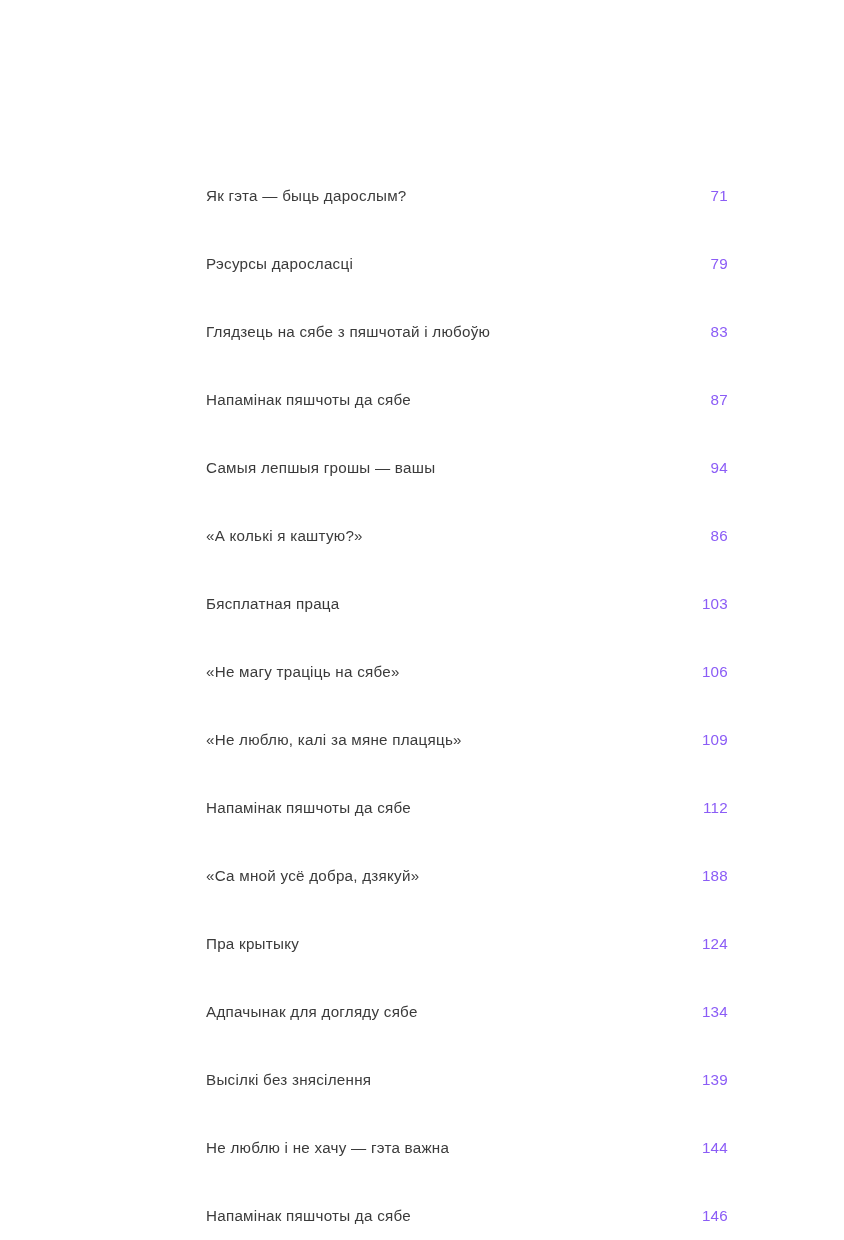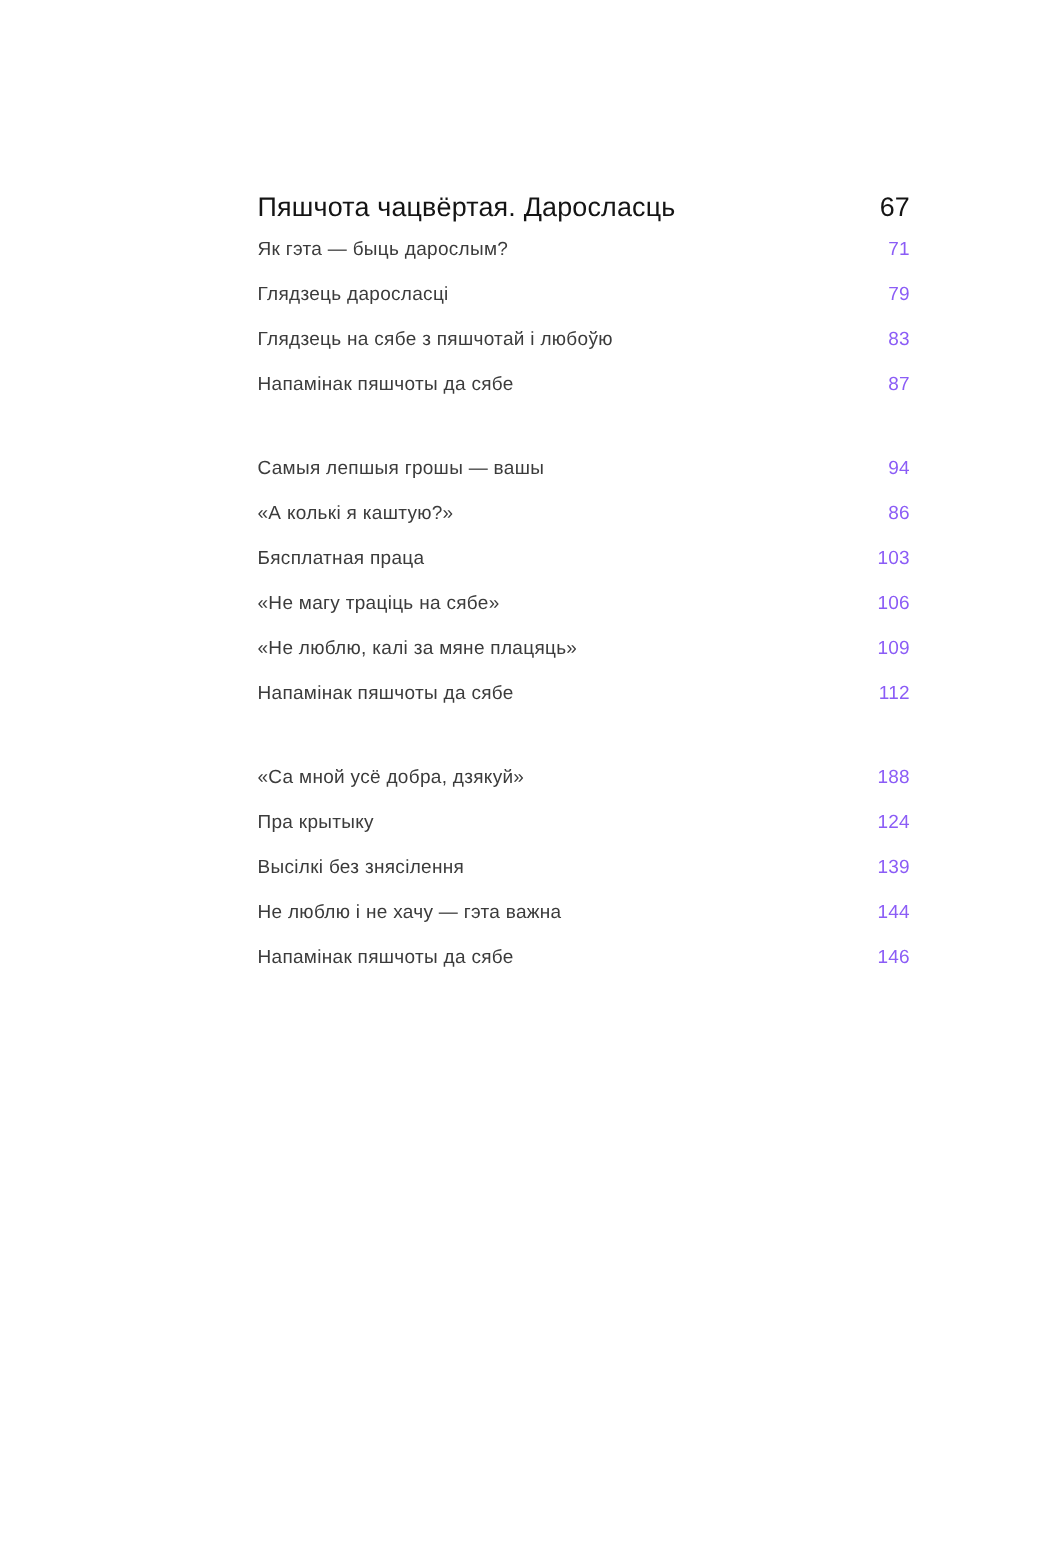--- a/index.html
+++ b/index.html
@@ -50,20 +50,21 @@
     font-size: 21.5px;
     font-weight: 300;
     color: #141414;
     letter-spacing: 0.15px;
     line-height: 1;
     text-align: right;
     min-width: 46px;
   }
   .entry {
     height: 36px;
+    margin-top: 32px;
   }
   .entry .title {
     font-size: 15.2px;
     font-weight: 300;
     color: #3b3b3b;
     letter-spacing: 0.25px;
     line-height: 1;
     white-space: nowrap;
   }
   .entry .page-num {
@@ -75,30 +76,26 @@
     text-align: right;
     min-width: 40px;
   }
 </style>
 </head>
 <body>
 
 <div class="page">
   <div class="toc" id="toc-root">
       <div class="section">
-        <div class="row section-heading">
-          <span class="title">Пяшчота чацвёртая. Дарослaсць</span>
-          <span class="page-num">67</span>
-        </div>
         <div class="row entry">
           <span class="title">Як гэта — быць дарослым?</span>
           <span class="page-num">71</span>
         </div>
         <div class="row entry">
-          <span class="title">Глядзець дарослaсці</span>
+          <span class="title">Рэсурсы дарослaсці</span>
           <span class="page-num">79</span>
         </div>
         <div class="row entry">
           <span class="title">Глядзець на сябе з пяшчотай і любоўю</span>
           <span class="page-num">83</span>
         </div>
         <div class="row entry">
           <span class="title">Напамінак пяшчоты да сябе</span>
           <span class="page-num">87</span>
         </div>
@@ -132,20 +129,24 @@
       <div class="section">
         <div class="row entry">
           <span class="title">«Са мной усё добра, дзякуй»</span>
           <span class="page-num">188</span>
         </div>
         <div class="row entry">
           <span class="title">Пра крытыку</span>
           <span class="page-num">124</span>
         </div>
         <div class="row entry">
+          <span class="title">Адпачынак для догляду сябе</span>
+          <span class="page-num">134</span>
+        </div>
+        <div class="row entry">
           <span class="title">Высілкі без знясілення</span>
           <span class="page-num">139</span>
         </div>
         <div class="row entry">
           <span class="title">Не люблю і не хачу — гэта важна</span>
           <span class="page-num">144</span>
         </div>
         <div class="row entry">
           <span class="title">Напамінак пяшчоты да сябе</span>
           <span class="page-num">146</span>

